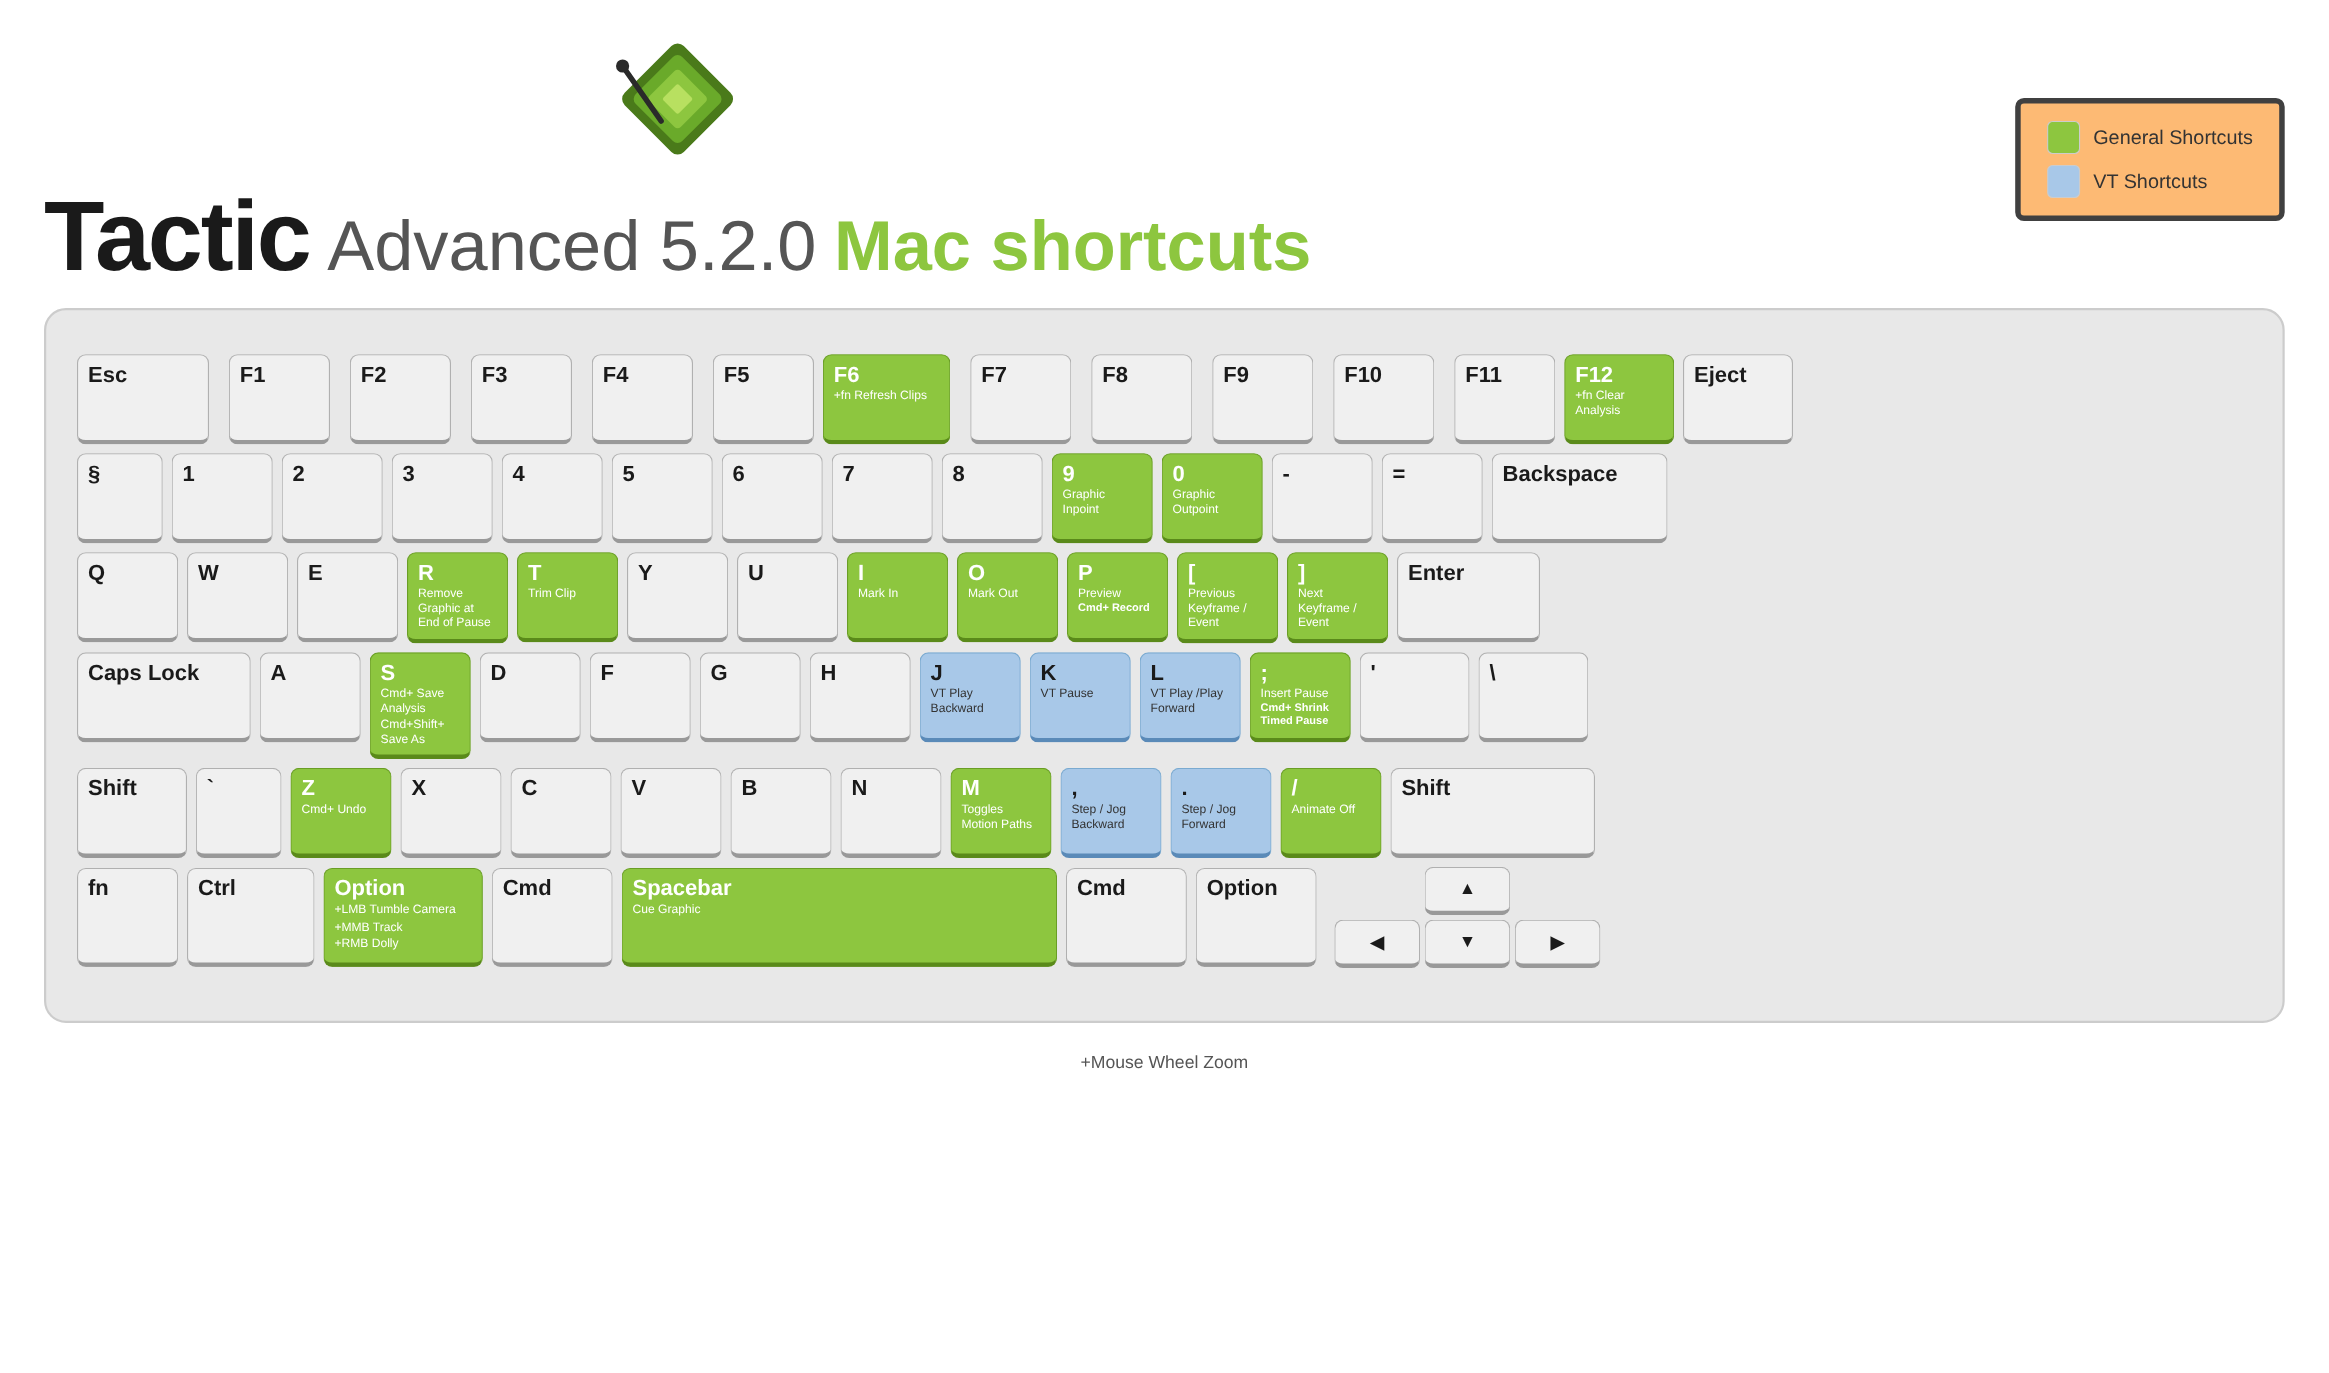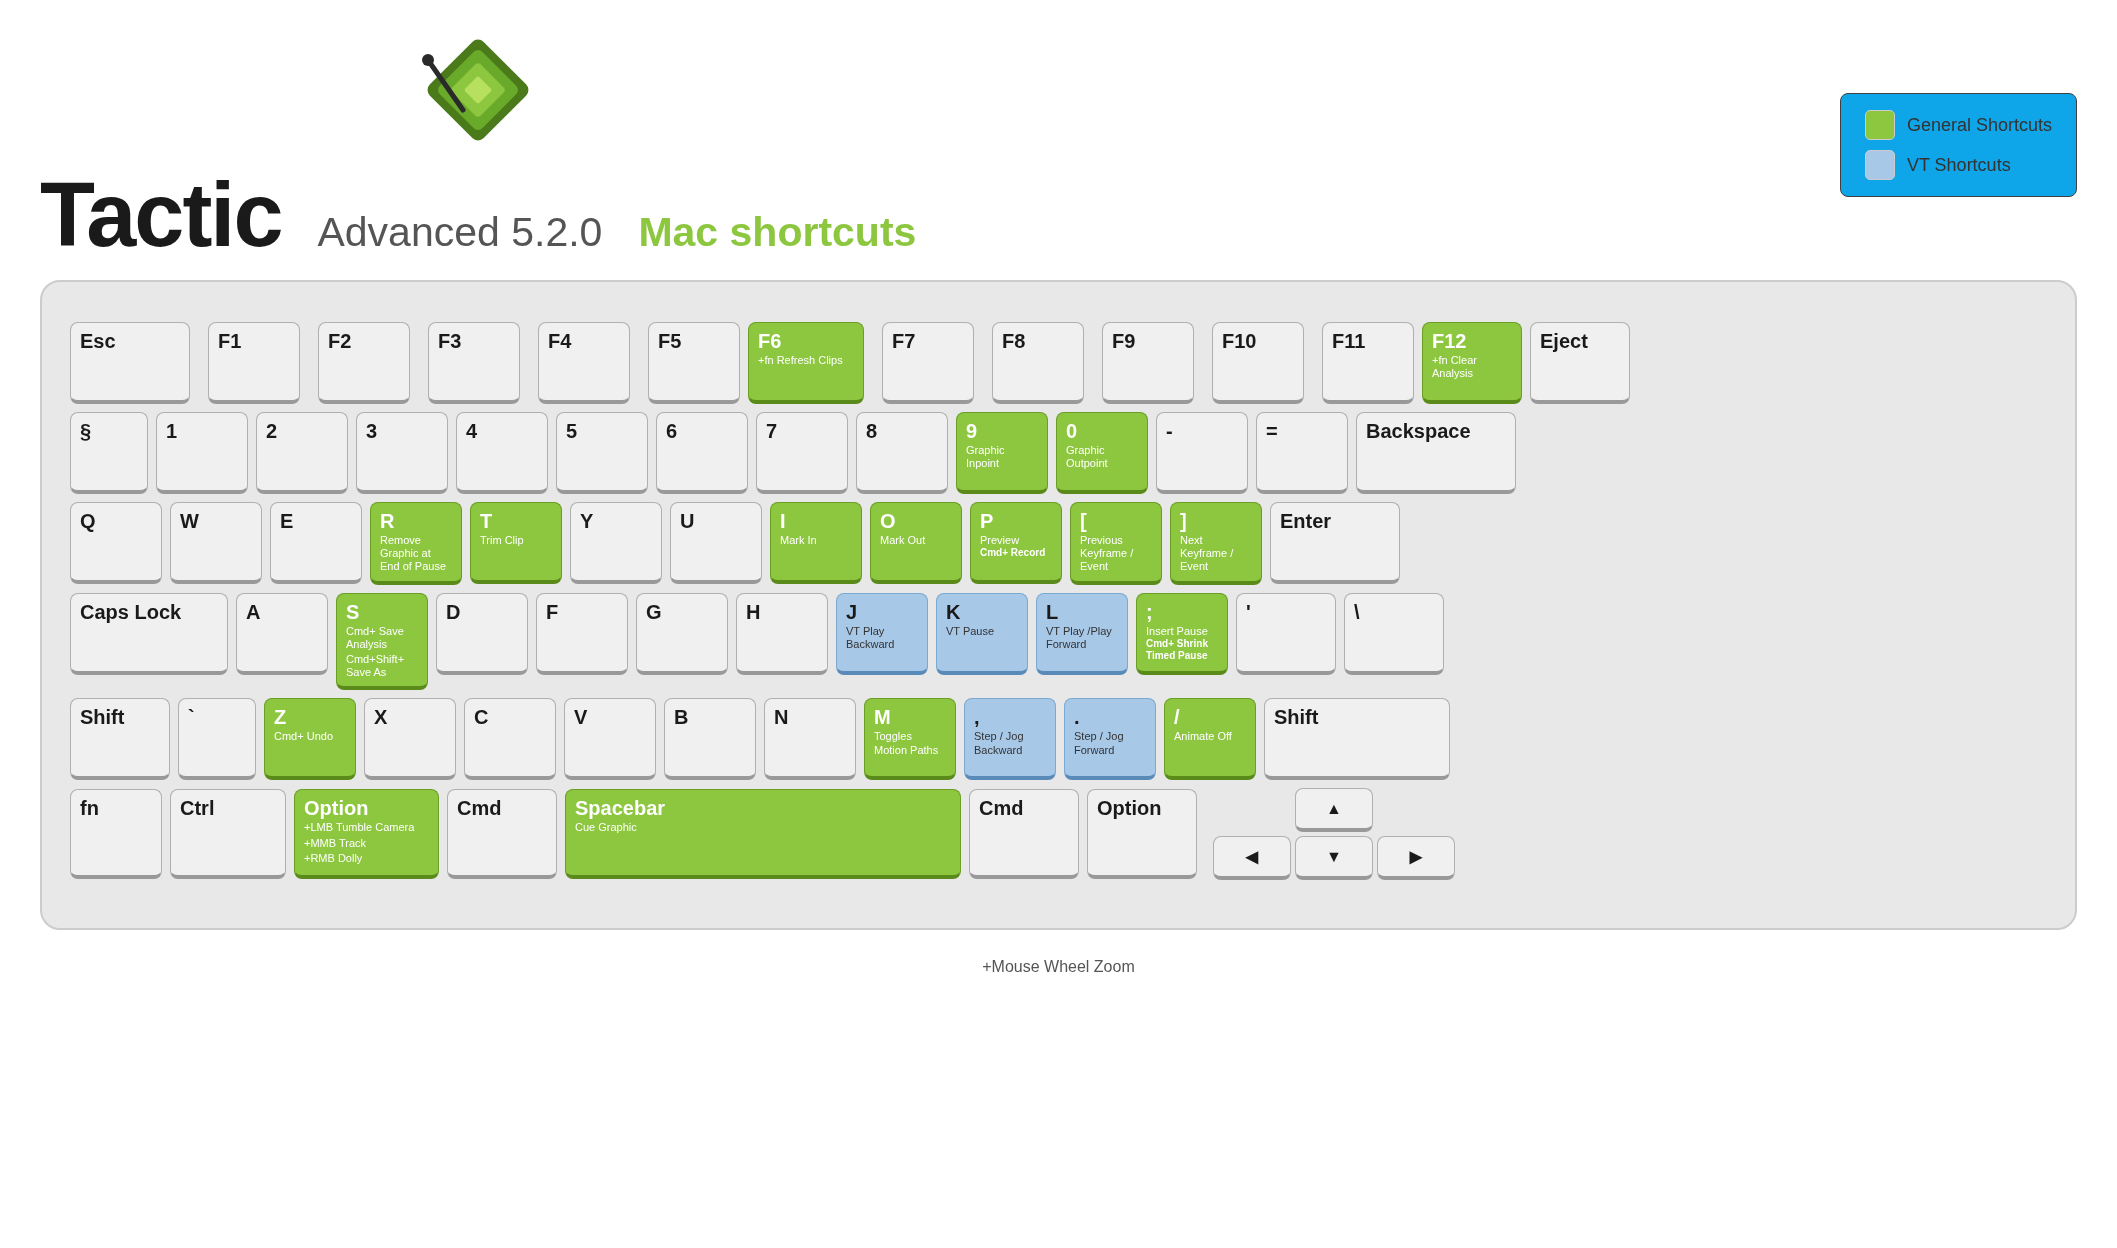--- a/index.html
+++ b/index.html
@@ -30,32 +30,31 @@
       height: 120px;
     }
     .logo-text {
       font-size: 90px;
       font-weight: 900;
       color: #1a1a1a;
       letter-spacing: -2px;
       line-height: 1;
     }
     .subtitle {
-      font-size: 41px;
+      font-size: 64px;
       color: #555;
       font-weight: 400;
-      margin-left: 20px;
     }
     .subtitle-mac {
       color: #8dc63f;
       font-weight: 700;
     }
     .legend {
-      background: #0ea5e9;
-      border: 1px solid #404040;
+      background: #fdba74;
+      border: 5px solid #404040;
       border-radius: 8px;
       padding: 16px 24px;
       min-width: 220px;
     }
     .legend-item {
       display: flex;
       align-items: center;
       gap: 12px;
       margin-bottom: 10px;
       font-size: 18px;

